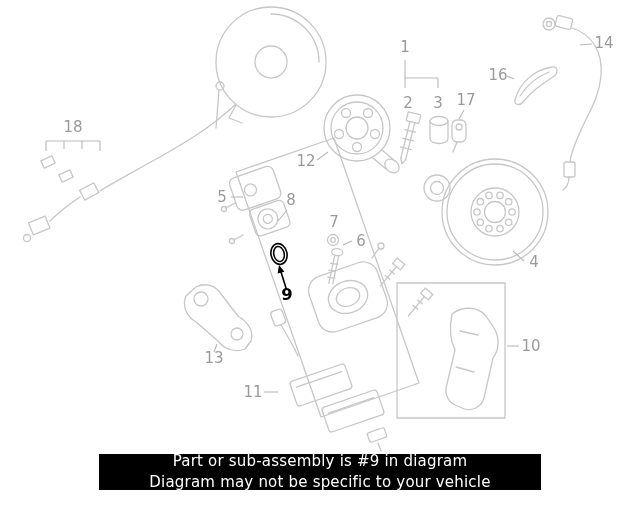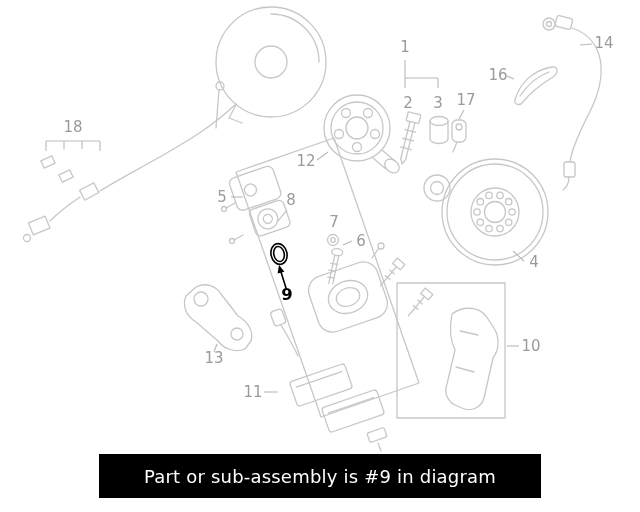--- a/index.html
+++ b/index.html
@@ -9,23 +9,23 @@
   }
   .stage{position:absolute;top:0;left:0;width:640px;height:512px;}
   svg.diagram{display:block;}
   .art, .art *{fill:none;stroke:var(--art,#c7c7c7);stroke-width:1.3;stroke-linecap:round;stroke-linejoin:round;}
   .leader{fill:none;stroke:var(--leader,#b9b9b9);stroke-width:1.1;}
   .lbl{fill:var(--label,#9a9a9a);font-size:15px;font-family:"DejaVu Sans","Liberation Sans",sans-serif;}
   .lbl.hl{fill:var(--hl,#000000);font-size:16.5px;font-weight:bold;}
   .hl-art{fill:none;stroke:var(--hl,#000000);stroke-width:1.6;stroke-linecap:round;}
   .hl-fill{fill:var(--hl,#000000);stroke:none;}
   .banner{
-    position:absolute;left:99px;top:454px;width:442px;height:44px;
+    position:absolute;left:99px;top:454px;width:442px;height:36px;
     display:flex;flex-direction:column;align-items:center;justify-content:center;
-    text-align:center;font-size:18px;line-height:21px;letter-spacing:0.2px;
+    text-align:center;font-size:15px;line-height:21px;letter-spacing:0.2px;
   }
 </style>
 </head>
 <body>
 
 <div class="stage">
 
   <svg class="diagram" width="640" height="512" viewBox="0 0 640 512" xmlns="http://www.w3.org/2000/svg">
 
     <g class="art">
@@ -238,15 +238,16 @@
         <text x="214" y="363" text-anchor="middle" class="lbl">13</text>
         <text x="604" y="48" text-anchor="middle" class="lbl">14</text>
         <text x="498" y="80" text-anchor="middle" class="lbl">16</text>
         <text x="466" y="105" text-anchor="middle" class="lbl">17</text>
         <text x="73" y="132" text-anchor="middle" class="lbl">18</text>
       </g>
   </svg>
 
   <div class="banner" style="background: rgb(0, 0, 0); color: rgb(255, 255, 255);">
     <div class="banner-line">Part or sub-assembly is #9 in diagram</div>
+    <div class="banner-line">Diagram may not be specific to your vehicle</div>
   </div>
 
 </div>
 
 </body></html>

